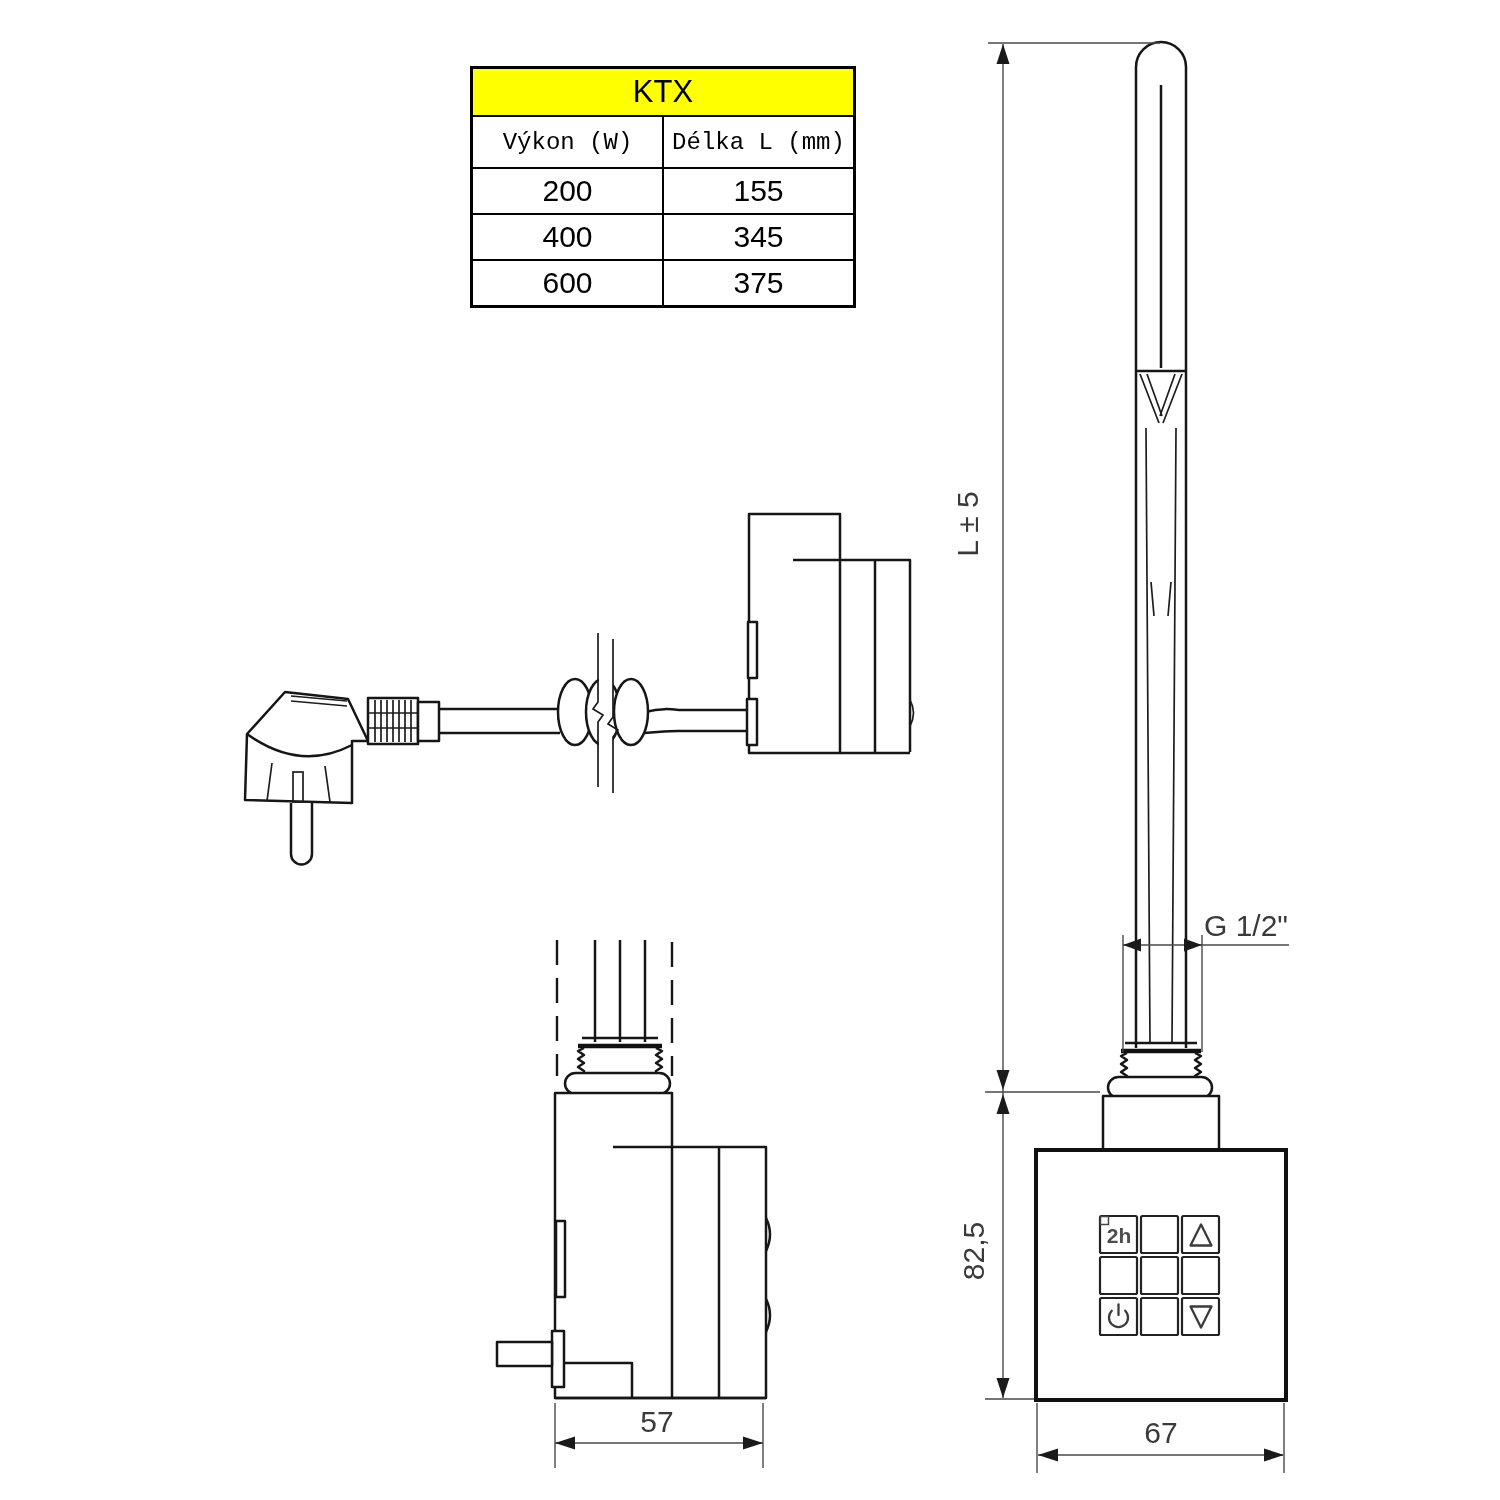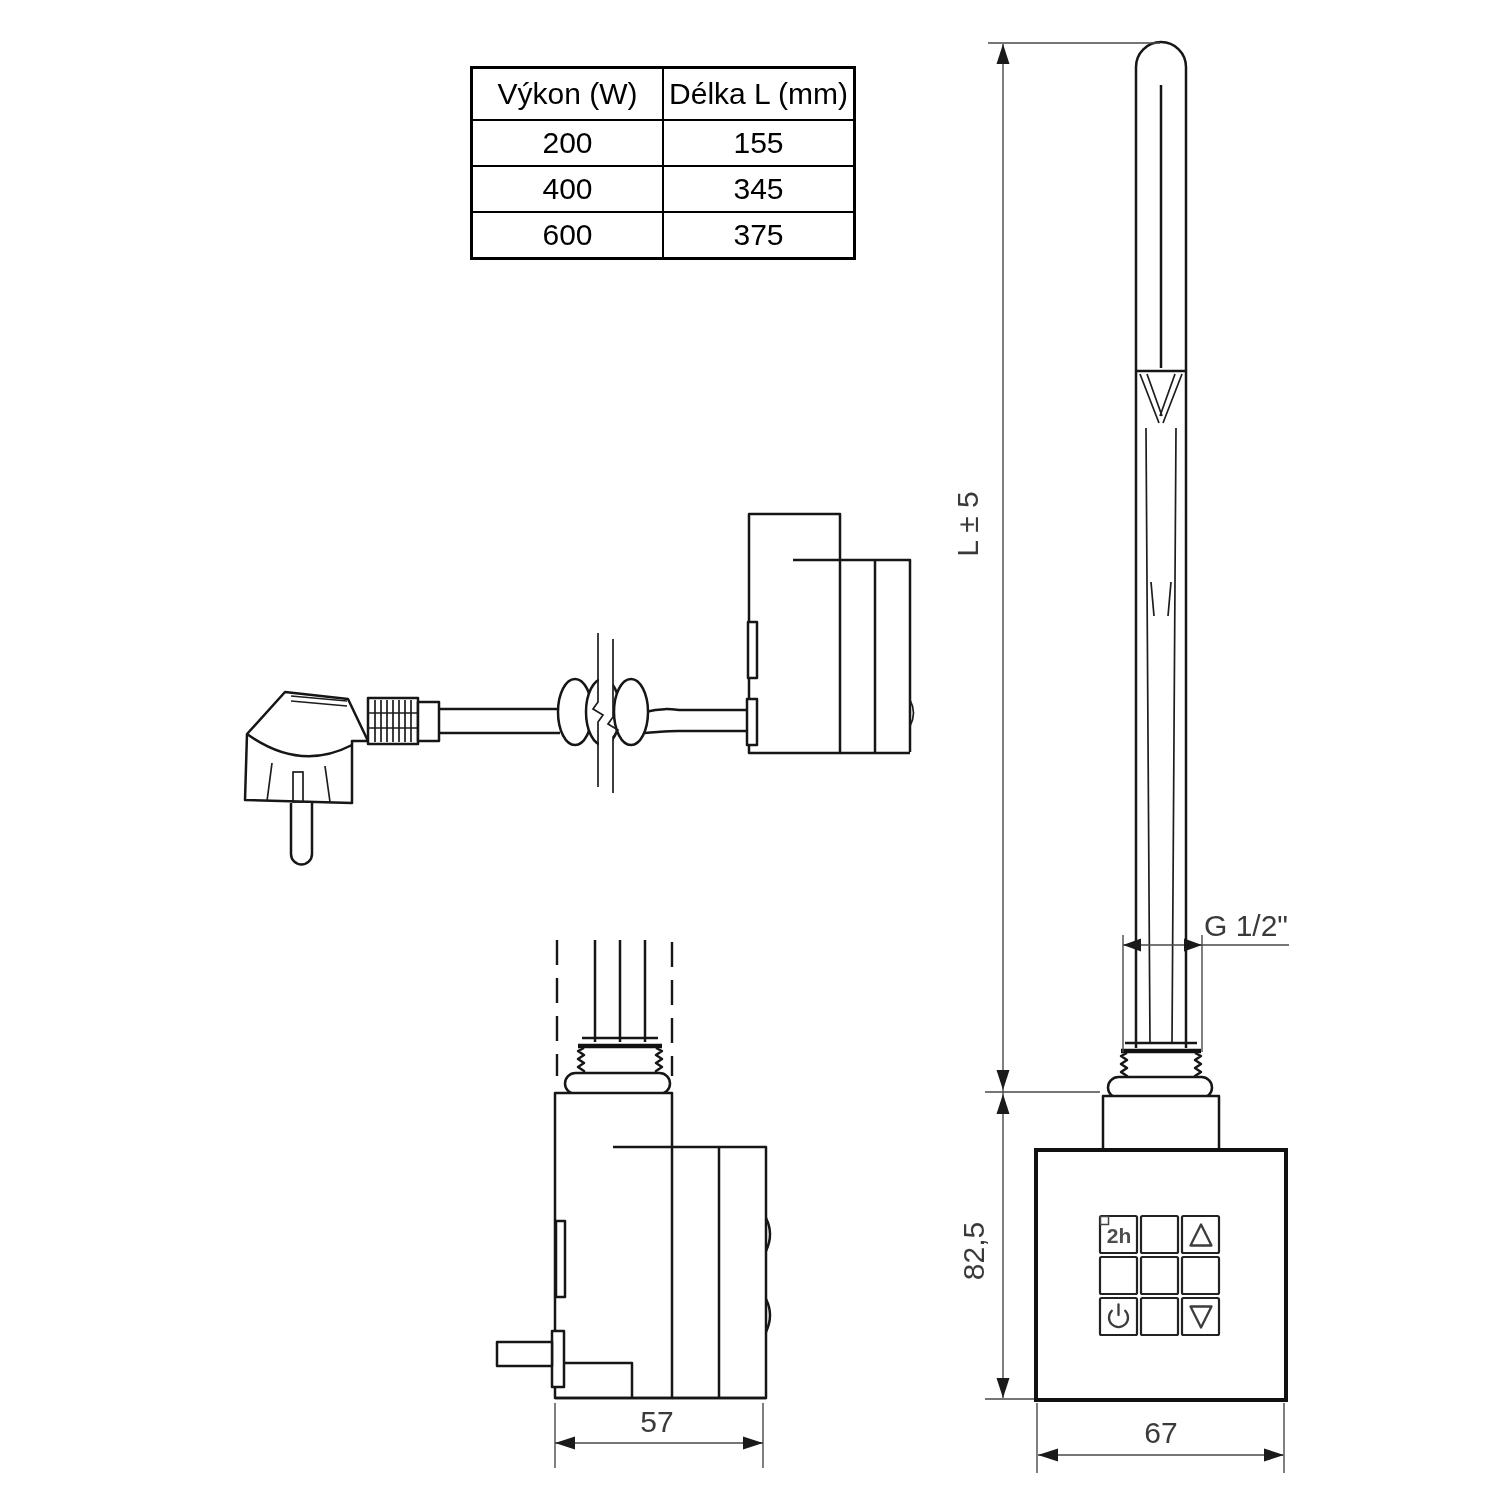--- a/index.html
+++ b/index.html
@@ -19,21 +19,21 @@
   .btn{stroke:#222222;stroke-width:2.2;fill:#ffffff;}
   .btnicon{stroke:#3c3c3c;stroke-width:2.3;fill:none;stroke-linejoin:round;stroke-linecap:round;}
   .btntext{fill:#4d4d4d;font-size:21px;font-weight:bold;font-family:"Liberation Sans",sans-serif;}
   .whiteout{fill:#ffffff;stroke:none;}
   
   .ktx{position:absolute;left:470px;top:66px;width:386px;border-collapse:collapse;
        table-layout:fixed;text-align:center;color:#000;}
   .ktx th,.ktx td{border:2.6px solid #000;font-weight:400;padding:0;}
   .ktx{border:3px solid #000;}
   .ktx .title{background:#ffff00;height:46px;font-size:31px;}
-  .ktx .col{height:50px;font-size:30px;}
+  .ktx .col{height:50px;font-size:24px;font-family:Liberation Mono, monospace;}
   .ktx td{height:44px;font-size:30px;text-align:center;}
 </style>
 </head>
 <body>
 
 <svg width="1500" height="1500" viewBox="0 0 1500 1500">
 
   <g>
 
     <path class="ln" d="M439,709 H562"></path>
@@ -170,20 +170,23 @@
     <path class="dim" d="M1037,1403 V1473 M1284,1403 V1473 M1038,1455 H1283"></path>
     <polygon class="arrow" points="1038,1455 1058,1448.5 1058,1461.5"></polygon>
     <polygon class="arrow" points="1284,1455 1264,1448.5 1264,1461.5"></polygon>
     <text class="dimtext" x="1161" y="1443" text-anchor="middle" font-size="32">67</text>
   </g>
 </svg>
 
 <table class="ktx">
   <thead>
     <tr>
+      <th colspan="2" class="title">KTX</th>
+    </tr>
+    <tr>
       <th class="col">Výkon (W)</th>
       <th class="col">Délka L (mm)</th>
     </tr>
   </thead>
   <tbody>
     <tr>
       <td>200</td>
       <td>155</td>
     </tr>
     <tr>

